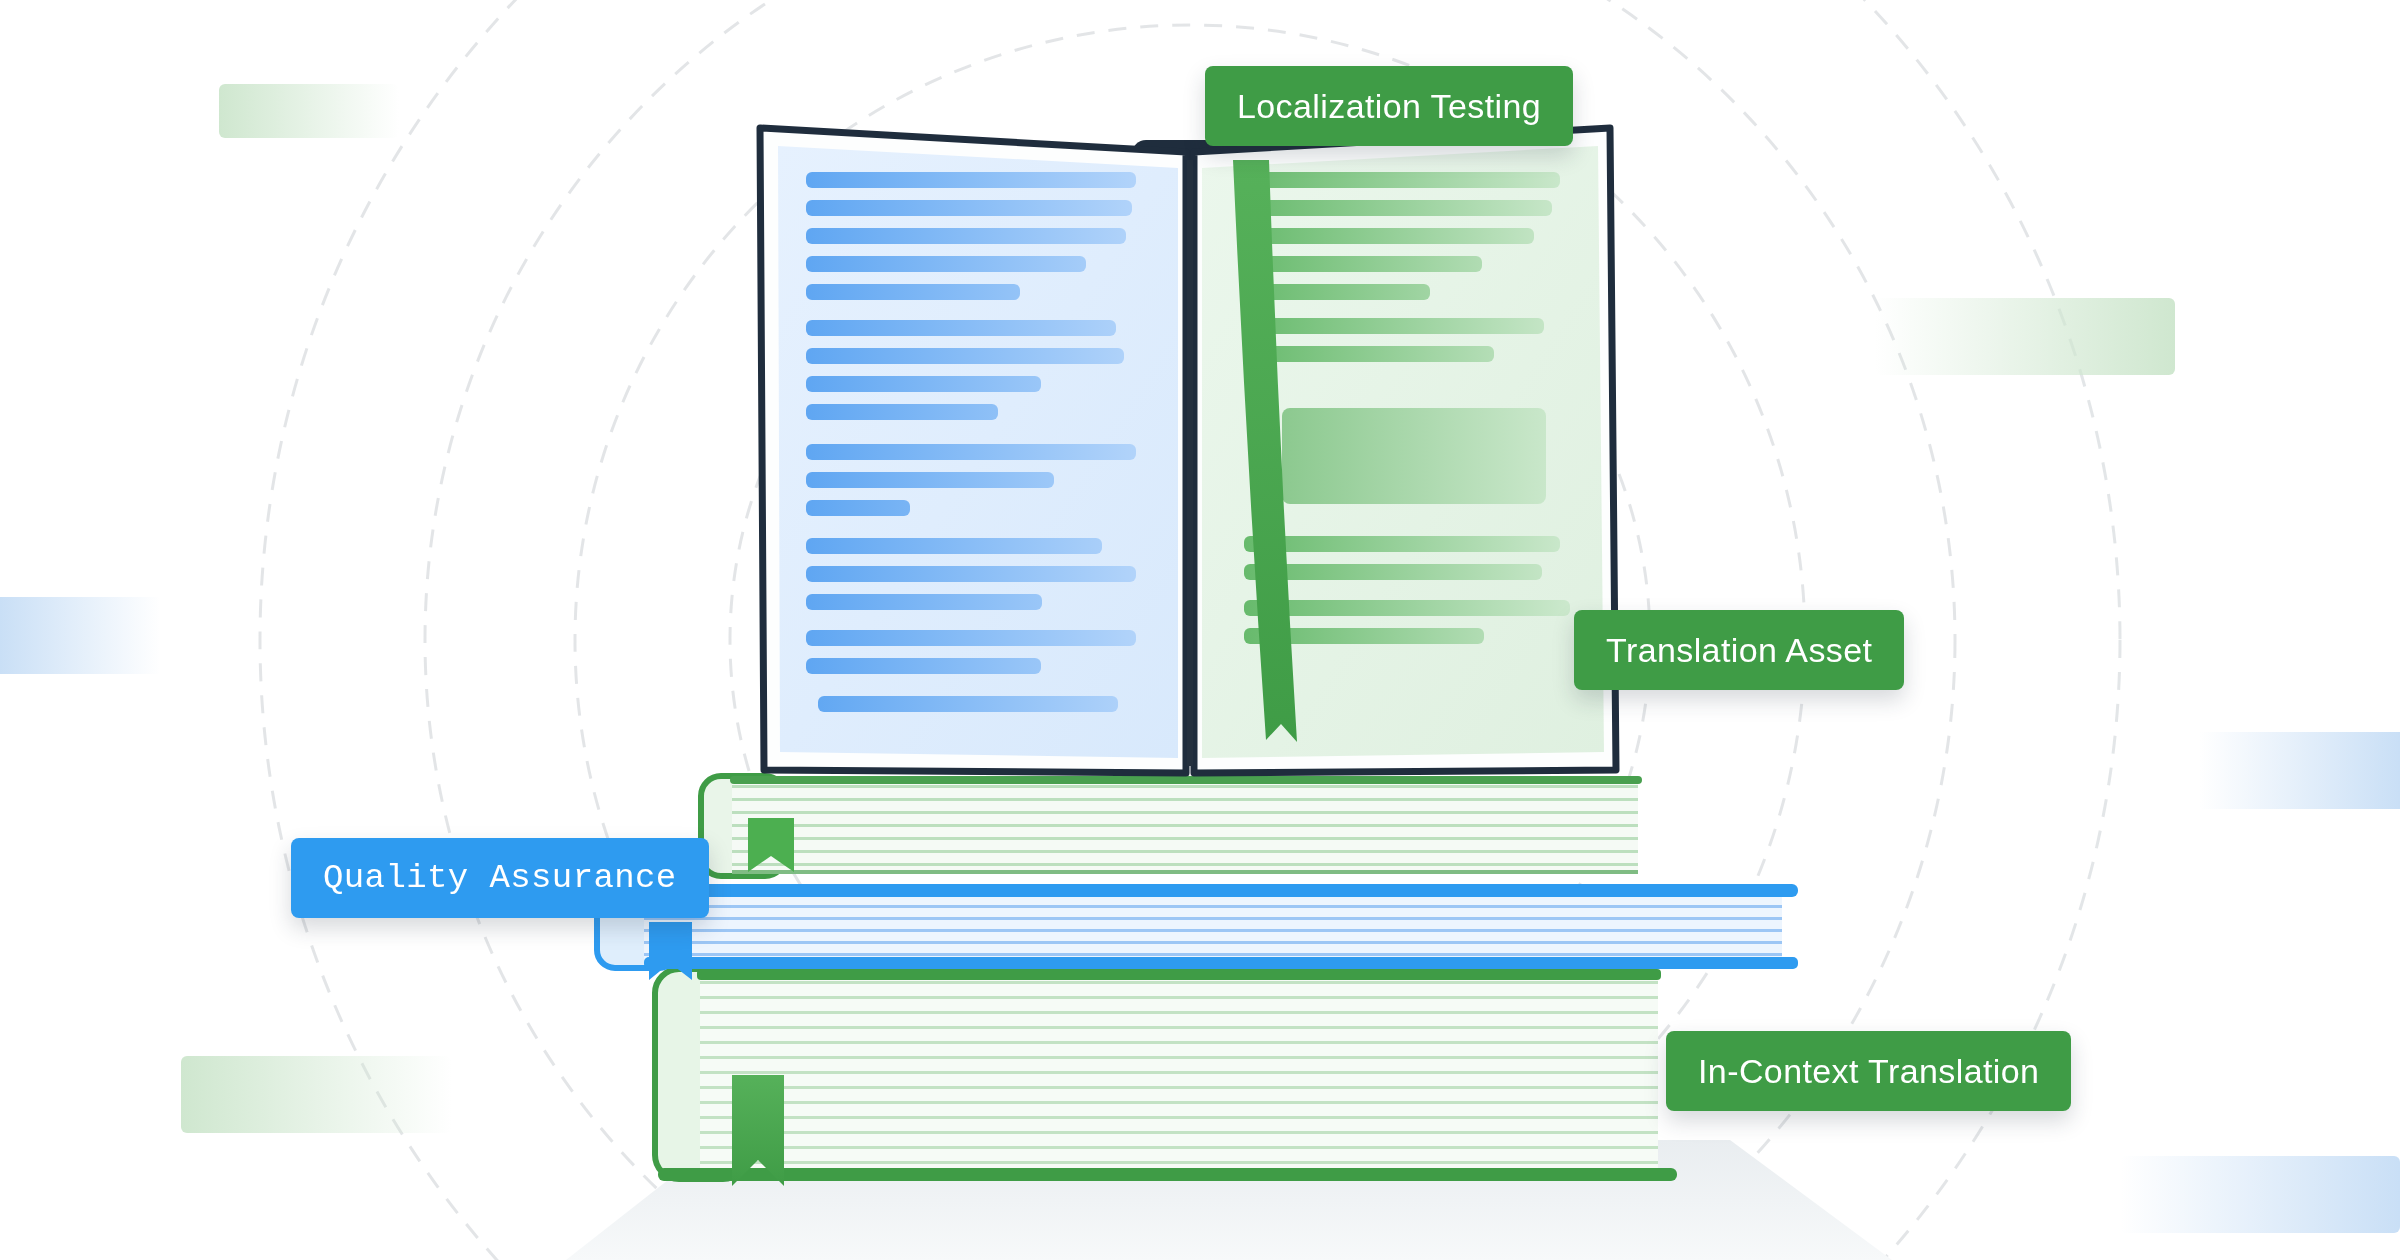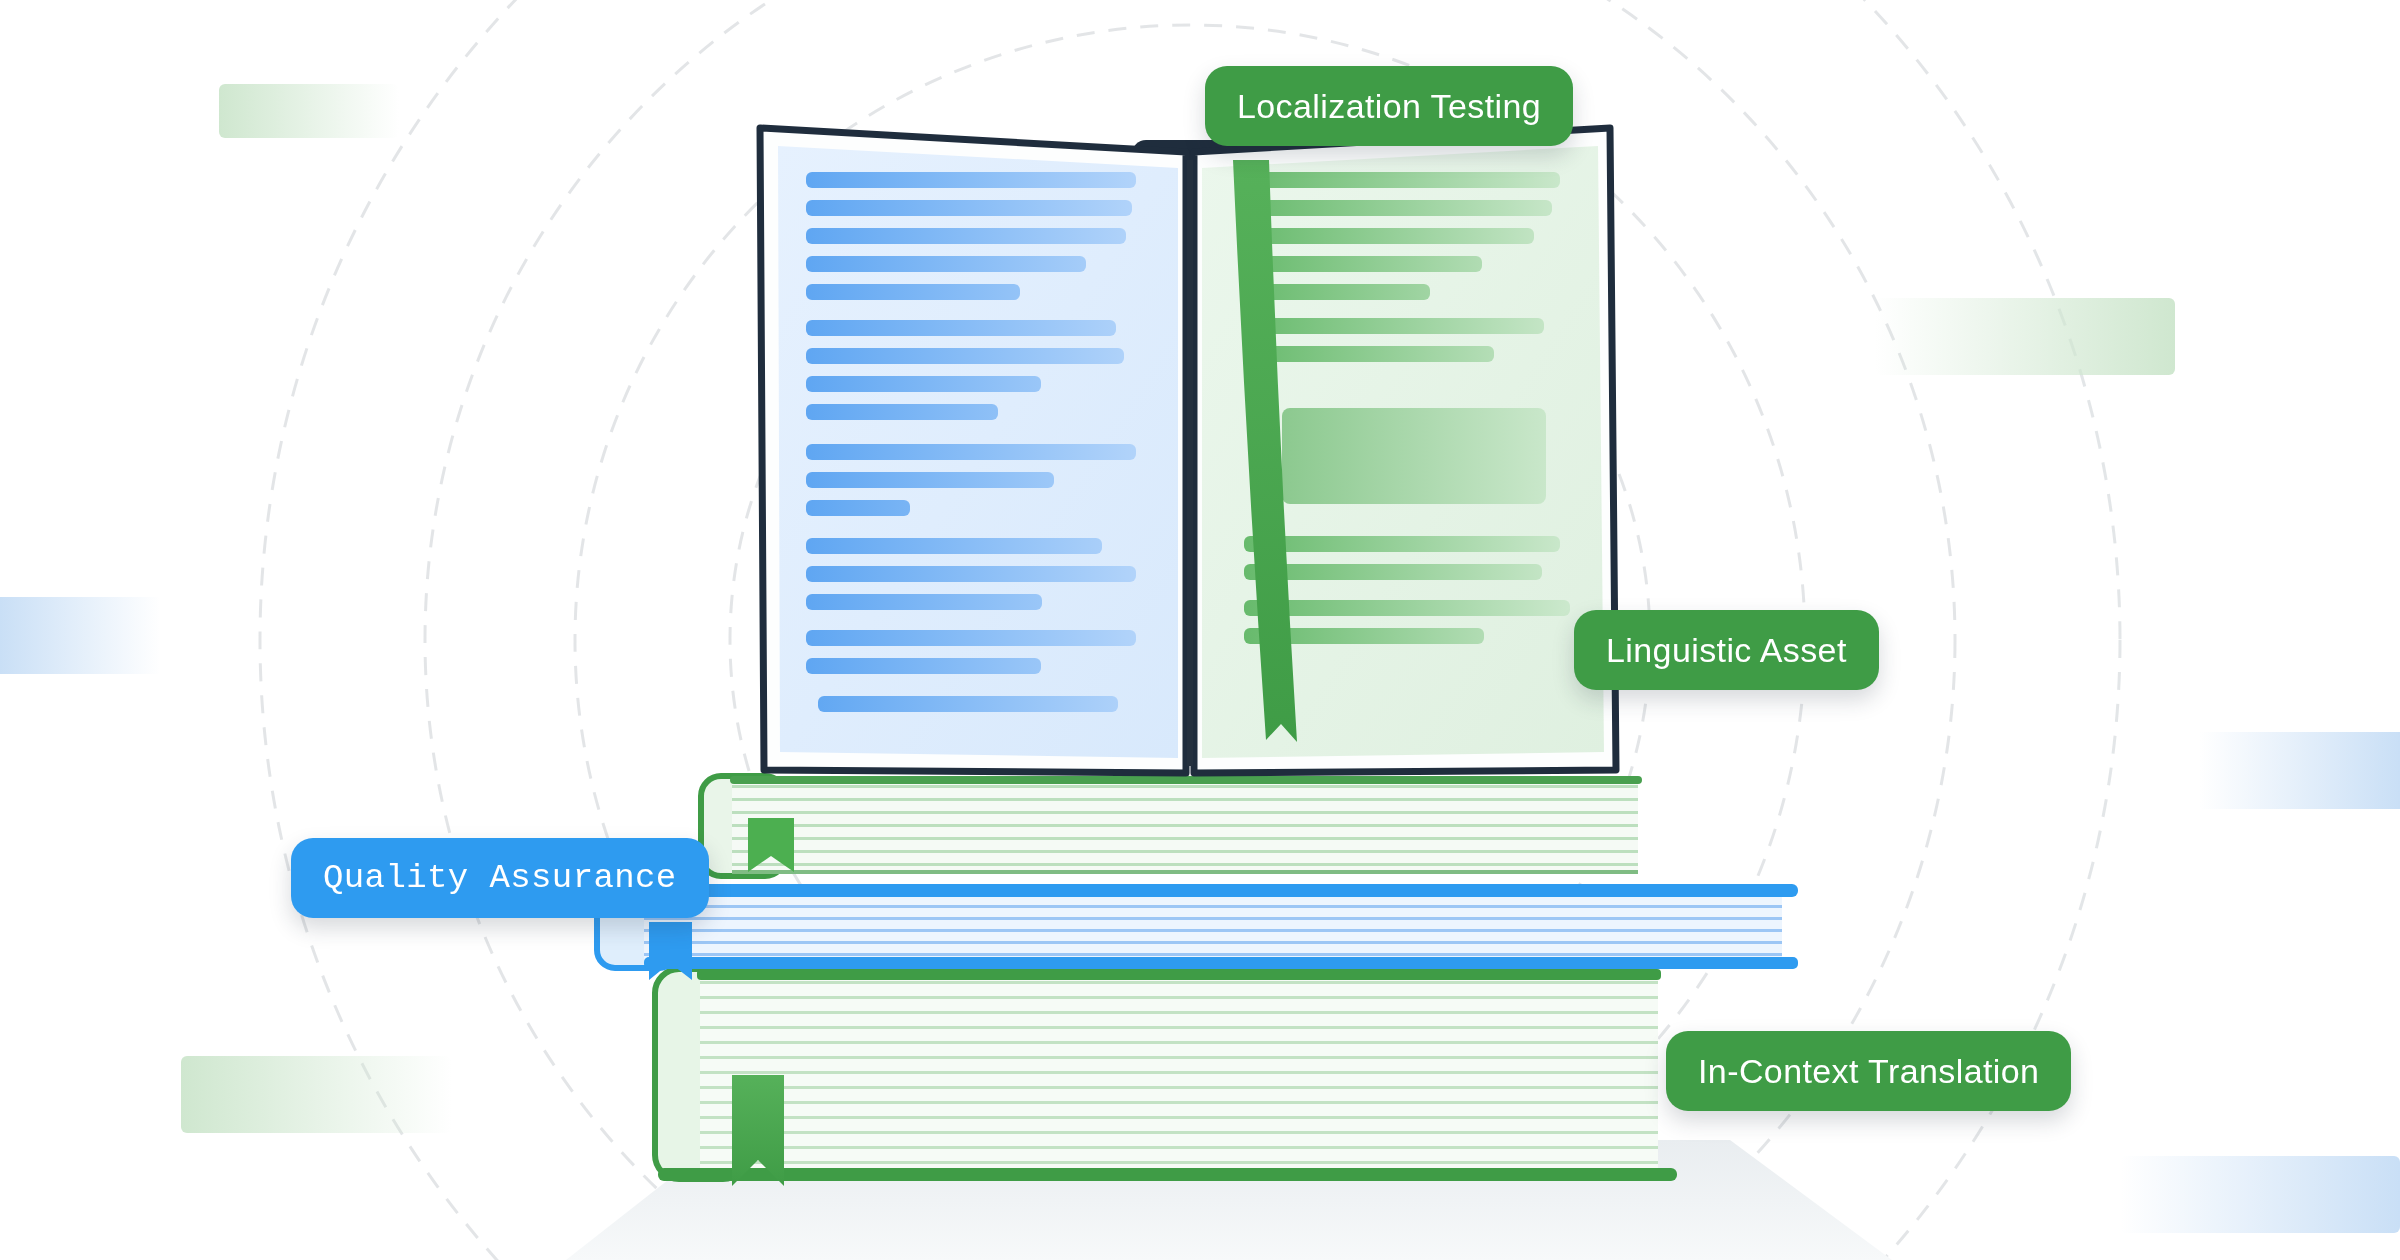--- a/index.html
+++ b/index.html
@@ -9,21 +9,21 @@
     background:#ffffff;
     overflow:hidden;
     font-family:"Liberation Sans","DejaVu Sans",sans-serif;
   }
   .illustration{position:absolute;left:0;top:0;width:2400px;height:1260px;}
   .badge{
     position:absolute;
     height:80px;
     display:flex;align-items:center;justify-content:center;
     padding:0 32px;
-    border-radius:22px;
+    border-radius:8px;
     color:#ffffff;
     font-size:34px;
     letter-spacing:.4px;
     white-space:nowrap;
     box-shadow:0 10px 22px rgba(31,45,61,.18);
   }
   .badge.green{background:var(--badge-green,#3F9C46);}
   .badge.blue{background:var(--badge-blue,#2E9BF0);}
   #badge-localization-testing{left:1205px;top:66px;}
   #badge-internationalization{left:413px;top:325px;}
@@ -183,19 +183,19 @@
 
       <rect x="1282" y="408" width="264" height="96" rx="8" fill="url(#blockGrad)"></rect>
 
       <path d="M 1233 160 Q 1246 450 1266 740 L 1281 724 L 1297 742 Q 1279 450 1269 160 Z" fill="url(#bookmarkGrad)"></path>
     </g>
   </svg>
 
   <div class="badge green" id="badge-localization-testing">Localization Testing</div>
 
 
-  <div class="badge green" id="badge-linguistic-asset">Linguistic Asset</div>
+  <div class="badge green" id="badge-linguistic-asset">Translation Asset</div>
 
   <div class="badge blue" id="badge-quality-assurance">Quality Assurance</div>
 
   <div class="badge green" id="badge-in-context-translation">In-Context Translation</div>
 
 </div>
 
 </body></html>

